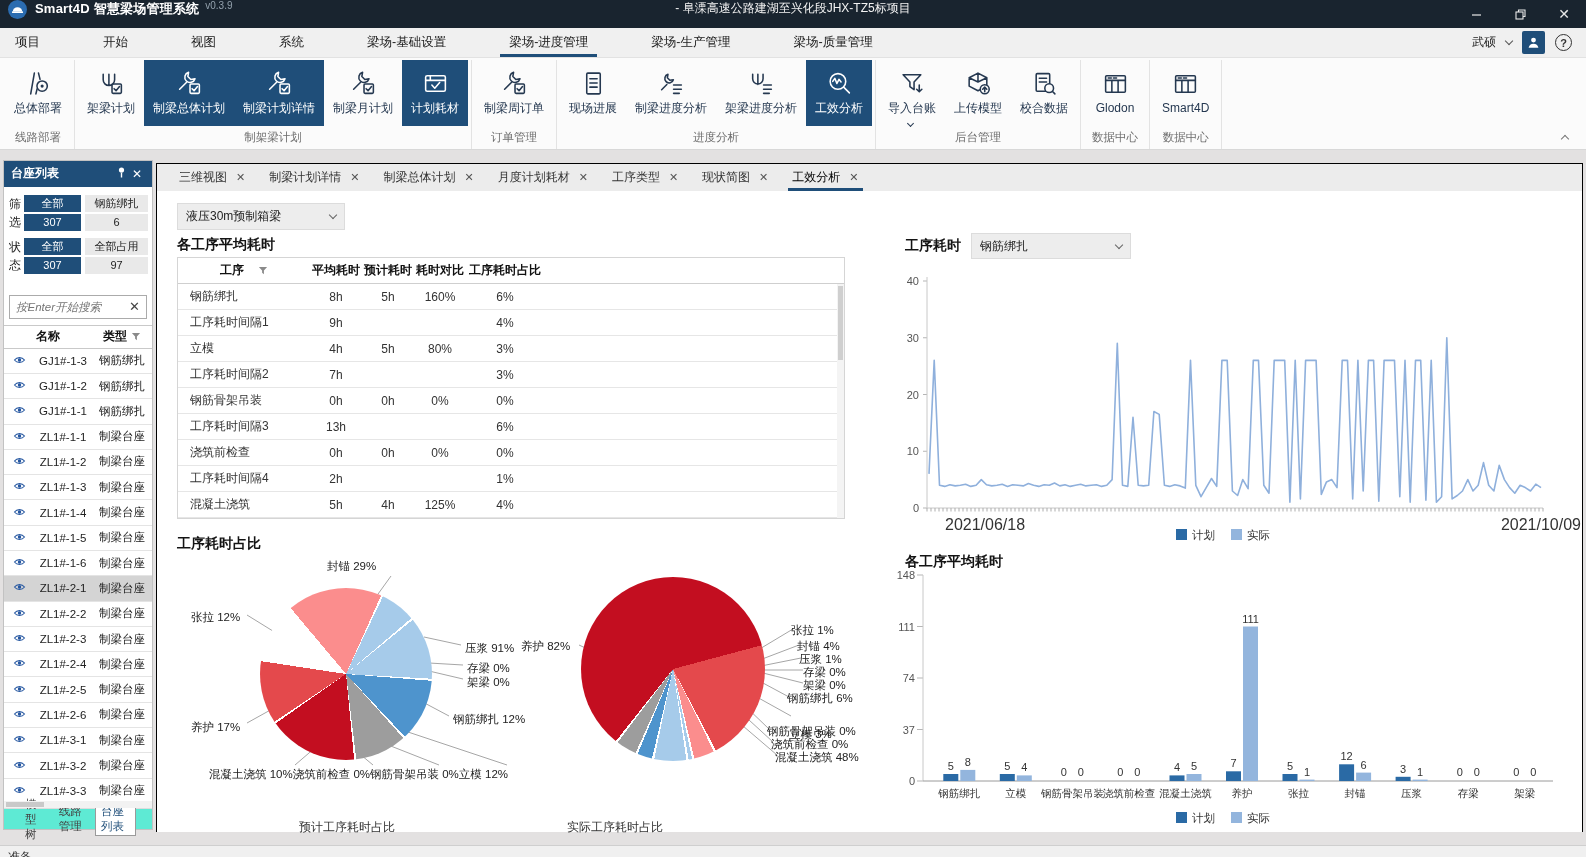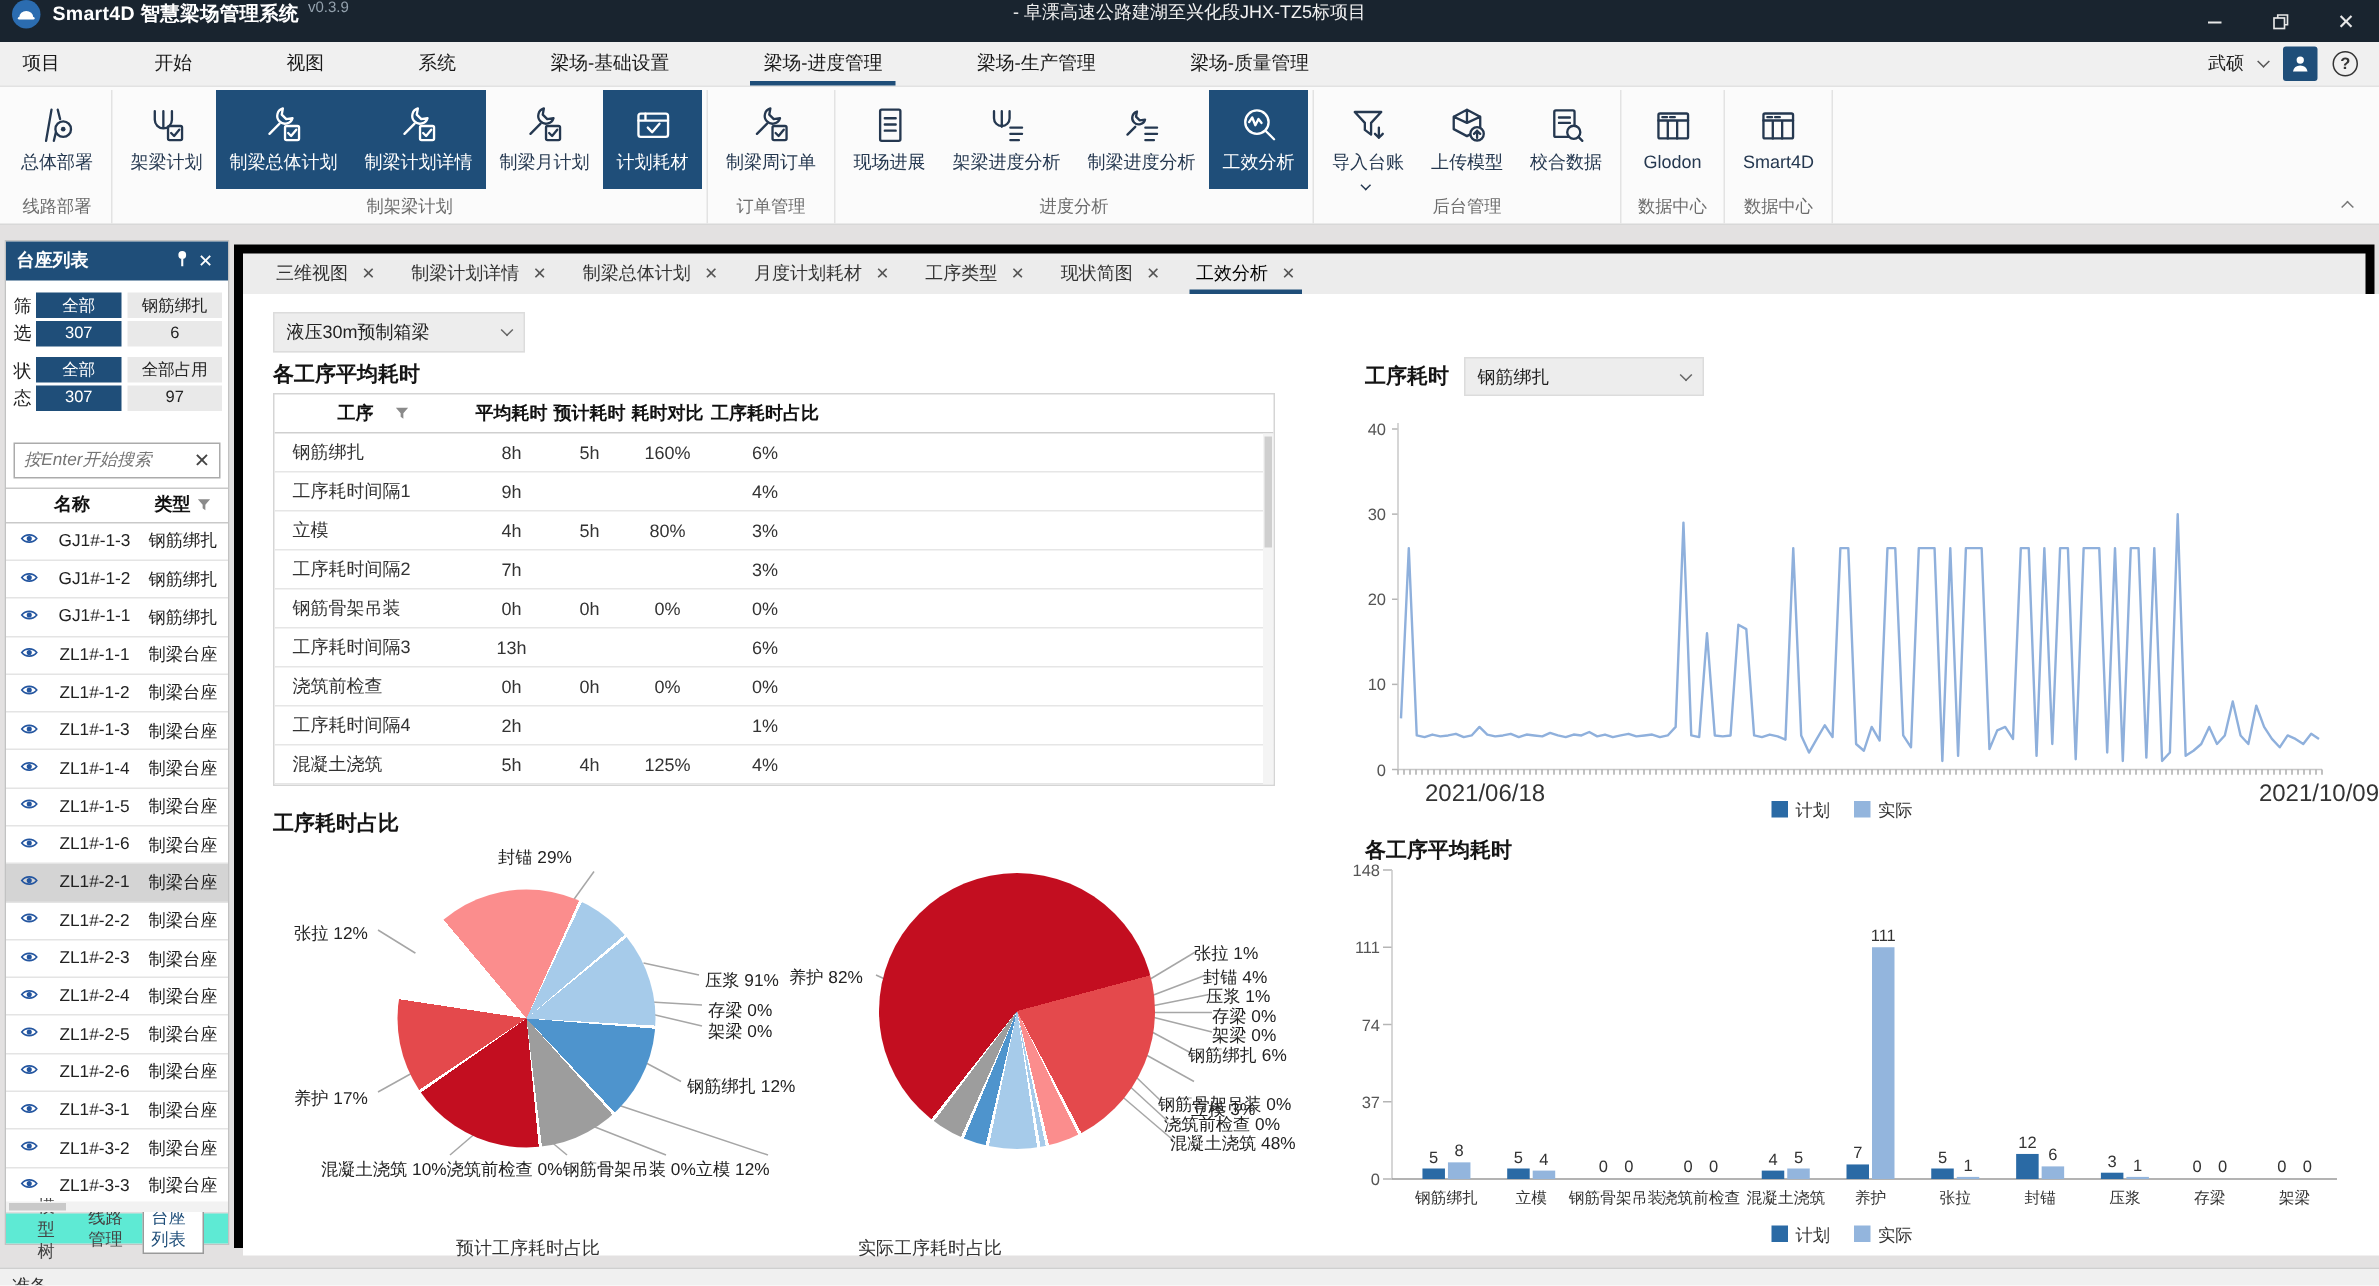--- a/index.html
+++ b/index.html
@@ -81,21 +81,21 @@
   .srow .stype { flex:1; text-align:center; }
   .sp-hscroll { height:7px; background:#f2f2f2; position:relative; }
   .sp-hscroll .thumb { position:absolute; left:2px; top:1px; width:38px; height:5px; background:#c9c9c9; }
   .sp-docktabs { height:21px; display:flex; align-items:center; gap:2px; background:#5eead4; padding:0 16px;
     border-top:1px solid #ddd; font-size:11.5px; color:#444; }
   .dock-tab { padding:1px 5px; }
   .dock-tab.active { background:#fff; border:1px solid #9a9a9a; color:#1f4e79; }
 
   
   .content { position:absolute; left:156px; top:163px; width:1427px; height:669px; background:#ececec;
-    border:6px solid #000000; }
+    border:1px solid #000000; }
   .doc-tabs { height:27px; display:flex; align-items:stretch; padding-left:10px; }
   .doc-tab { display:flex; align-items:center; gap:9px; padding:0 12px; font-size:12px; color:#333; position:relative; }
   .doc-tab .close { color:#555; font-size:11px; }
   .doc-tab.active { color:#000; }
   .doc-tab.active::after { content:""; position:absolute; left:8px; right:8px; bottom:0; height:3px; background:#1f4e79; }
   .content-body { position:absolute; left:0; top:27px; width:1425px; height:641px; background:#fff; }
 
   .ddl { background:#ededed; border:1px solid #dcdcdc; display:flex; align-items:center; padding:0 8px;
     font-size:12px; color:#222; }
   .ddl .chev { margin-left:auto; border-color:#666; }
@@ -298,35 +298,35 @@
                 <g fill="none" stroke="currentColor" stroke-width="1.5" stroke-linecap="round" stroke-linejoin="round">
                   <rect x="6.5" y="3" width="13" height="20" rx="1"></rect>
                   <path d="M9.5 8.5 h7 M9.5 12.5 h7 M9.5 16.5 h7"></path>
                 </g>
               </svg>
               <div class="rlabel">现场进展</div>
             </div>
             <div class="rbtn">
               <svg viewBox="0 0 26 26" class="ric">
                 <g fill="none" stroke="currentColor" stroke-width="1.5" stroke-linecap="round" stroke-linejoin="round">
-                  <path d="M4.5 4 v4.5 a5 5 0 0 0 10 0 V4 M9.5 4 v10"></path>
-                  <path d="M15 14.5 h7.5 M15 18.5 h7.5 M15 22.5 h5.5"></path>
-                </g>
-              </svg>
-              <div class="rlabel">架梁进度分析</div>
-            </div>
-            <div class="rbtn">
-              <svg viewBox="0 0 26 26" class="ric">
-                <g fill="none" stroke="currentColor" stroke-width="1.5" stroke-linecap="round" stroke-linejoin="round">
                   <path d="M3.5 19 L8.5 14"></path>
                   <path d="M14.8 9.4 A4.2 4.2 0 1 1 9.6 4.2 L9 7.5 L11.4 9.9 L14.8 9.4 Z"></path>
                   <path d="M15 14.5 h7.5 M15 18.5 h7.5 M15 22.5 h5.5"></path>
                 </g>
               </svg>
               <div class="rlabel">制梁进度分析</div>
+            </div>
+            <div class="rbtn">
+              <svg viewBox="0 0 26 26" class="ric">
+                <g fill="none" stroke="currentColor" stroke-width="1.5" stroke-linecap="round" stroke-linejoin="round">
+                  <path d="M4.5 4 v4.5 a5 5 0 0 0 10 0 V4 M9.5 4 v10"></path>
+                  <path d="M15 14.5 h7.5 M15 18.5 h7.5 M15 22.5 h5.5"></path>
+                </g>
+              </svg>
+              <div class="rlabel">架梁进度分析</div>
             </div>
             <div class="rbtn active">
               <svg viewBox="0 0 26 26" class="ric">
                 <g fill="none" stroke="currentColor" stroke-width="1.5" stroke-linecap="round" stroke-linejoin="round">
                   <circle cx="11.5" cy="11" r="7.5"></circle>
                   <path d="M6.5 11 l2-3 2 5 2-4 2 2.5"></path>
                   <path d="M17 16.5 L22.5 22"></path>
                 </g>
               </svg>
               <div class="rlabel">工效分析</div>

